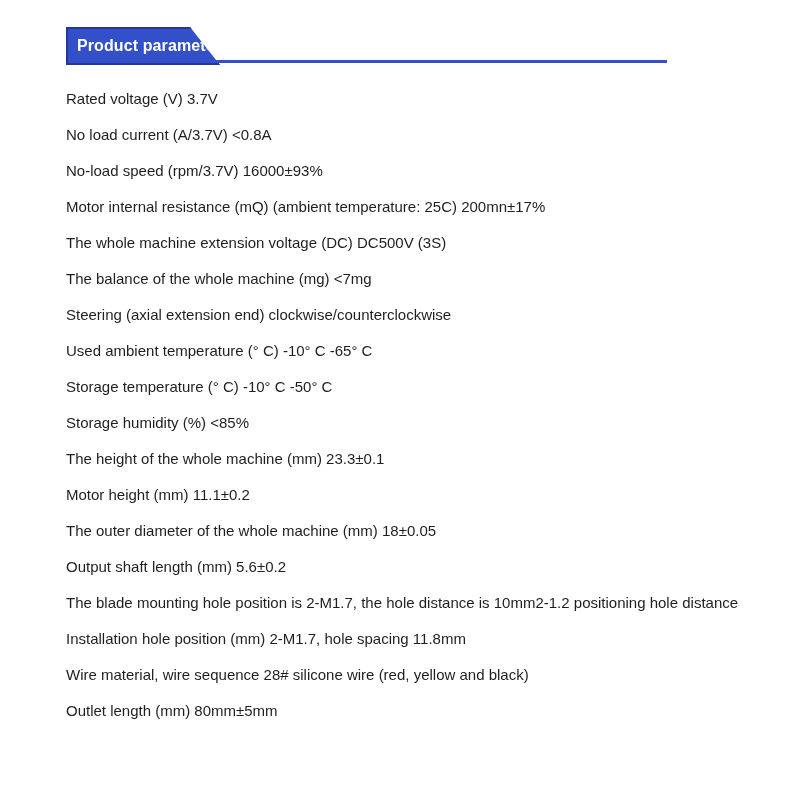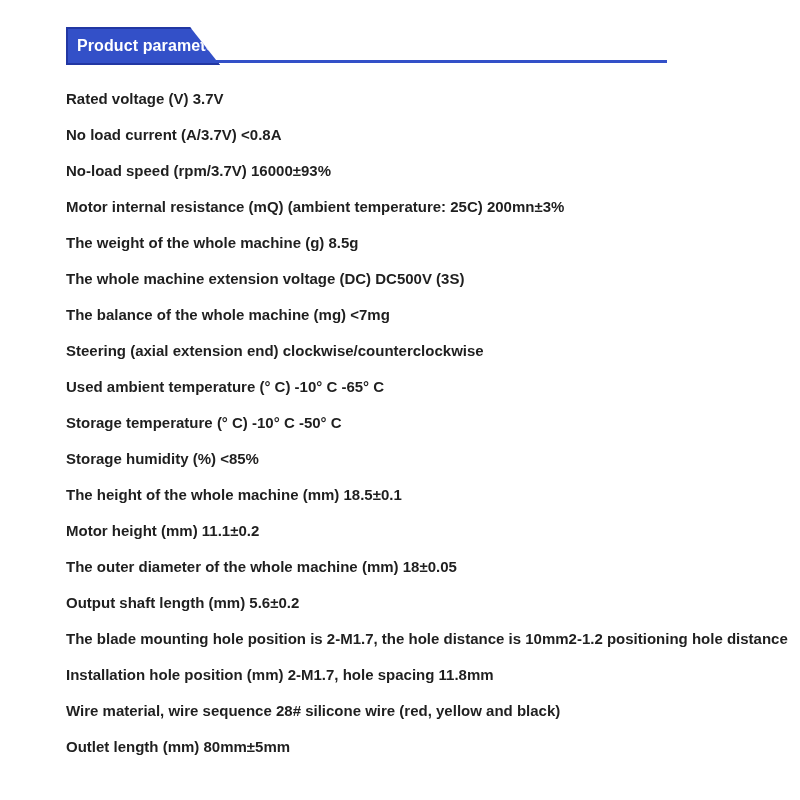--- a/index.html
+++ b/index.html
@@ -56,21 +56,21 @@
     top: 81px;
     right: 12px;
   }
   .param-row {
     height: 36px;
     line-height: 36px;
     white-space: nowrap;
   }
   .param-text {
     font-size: 15px;
-    font-weight: 700;
+    font-weight: 400;
     color: #1f1f1f;
     letter-spacing: 0px;
   }
 </style>
 </head>
 <body>
 
 <div class="page">
 
   <div class="banner-underline"></div>
@@ -87,26 +87,23 @@
 
       <div class="param-row">
         <span class="param-text">No load current (A/3.7V) &lt;0.8A</span>
       </div>
 
       <div class="param-row">
         <span class="param-text">No-load speed (rpm/3.7V) 16000±93%</span>
       </div>
 
       <div class="param-row">
-        <span class="param-text">Motor internal resistance (mQ) (ambient temperature: 25C) 200mn±3%</span>
+        <span class="param-text">Motor internal resistance (mQ) (ambient temperature: 25C) 200mn±17%</span>
       </div>
 
-      <div class="param-row">
-        <span class="param-text">The weight of the whole machine (g) 8.5g</span>
-      </div>
 
       <div class="param-row">
         <span class="param-text">The whole machine extension voltage (DC) DC500V (3S)</span>
       </div>
 
       <div class="param-row">
         <span class="param-text">The balance of the whole machine (mg) &lt;7mg</span>
       </div>
 
       <div class="param-row">
@@ -119,21 +116,21 @@
 
       <div class="param-row">
         <span class="param-text">Storage temperature (° C) -10° C -50° C</span>
       </div>
 
       <div class="param-row">
         <span class="param-text">Storage humidity (%) &lt;85%</span>
       </div>
 
       <div class="param-row">
-        <span class="param-text">The height of the whole machine (mm) 18.5±0.1</span>
+        <span class="param-text">The height of the whole machine (mm) 23.3±0.1</span>
       </div>
 
       <div class="param-row">
         <span class="param-text">Motor height (mm) 11.1±0.2</span>
       </div>
 
       <div class="param-row">
         <span class="param-text">The outer diameter of the whole machine (mm) 18±0.05</span>
       </div>
 

